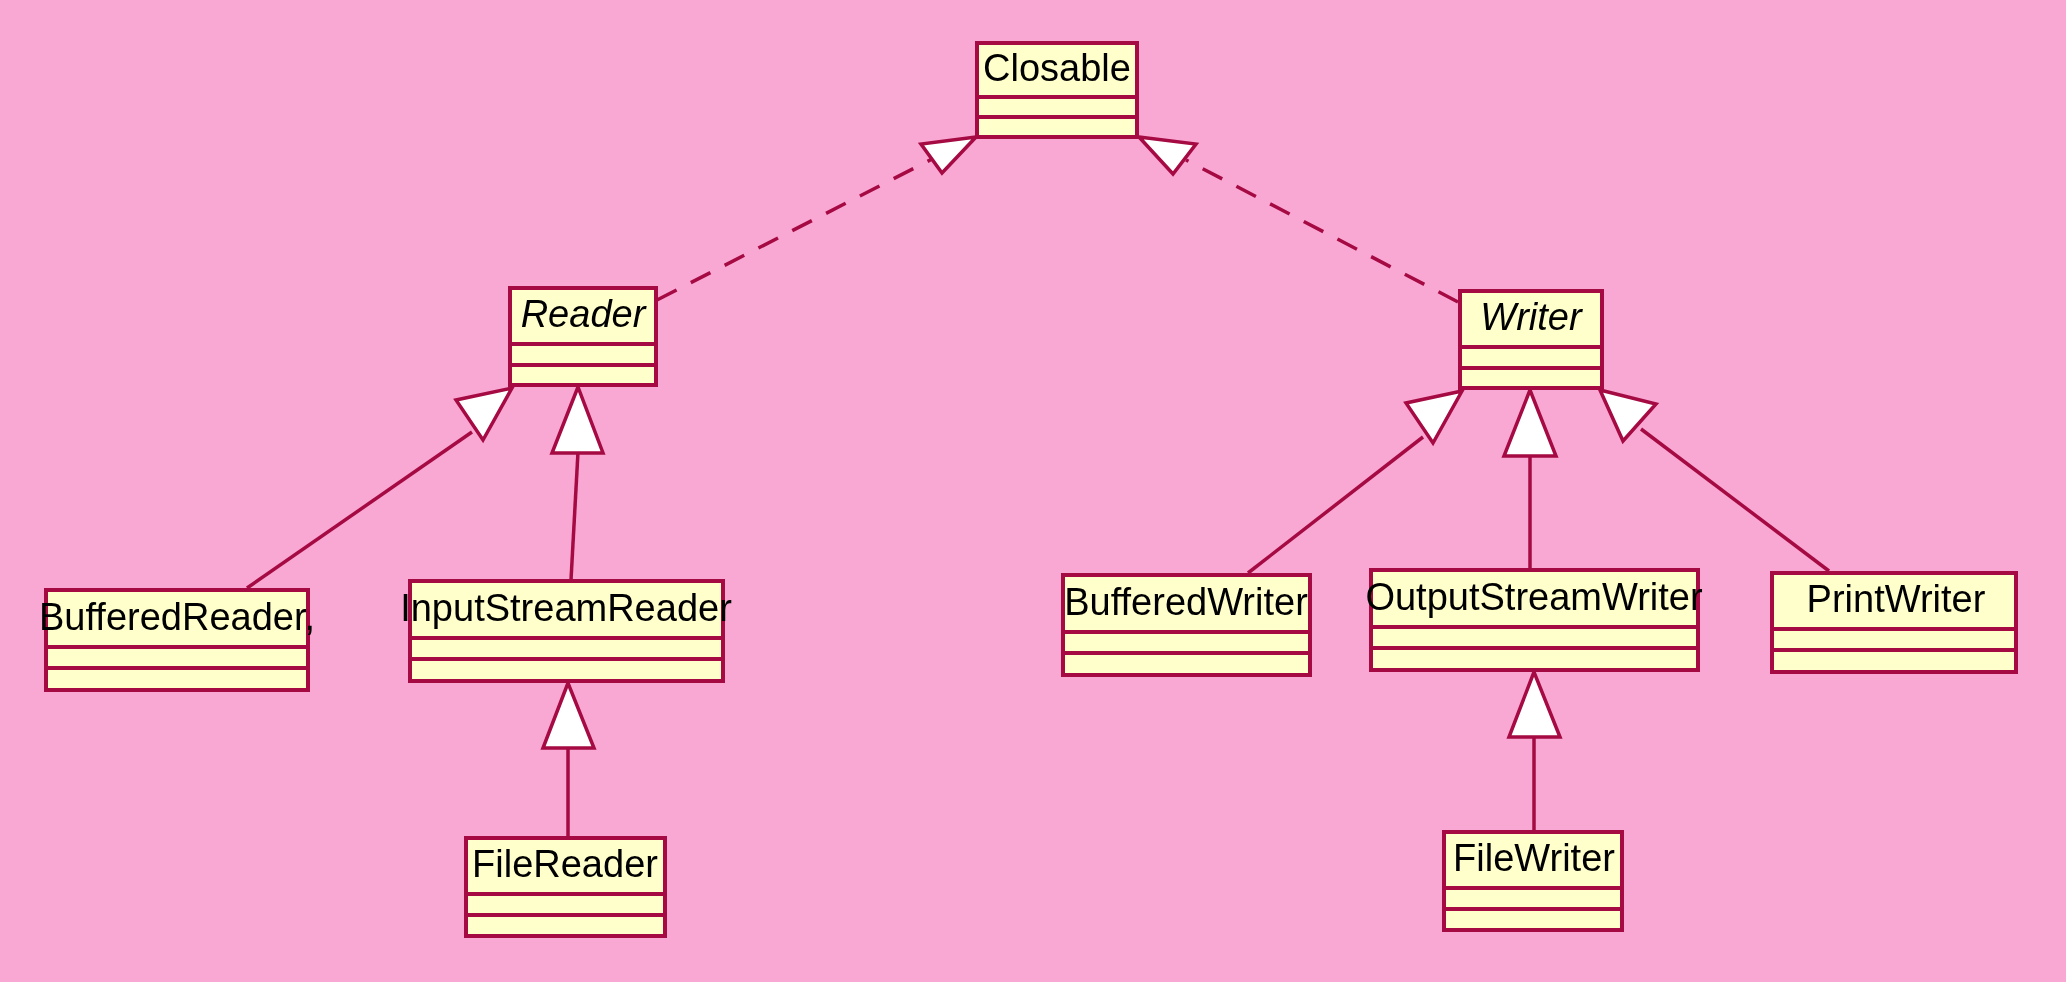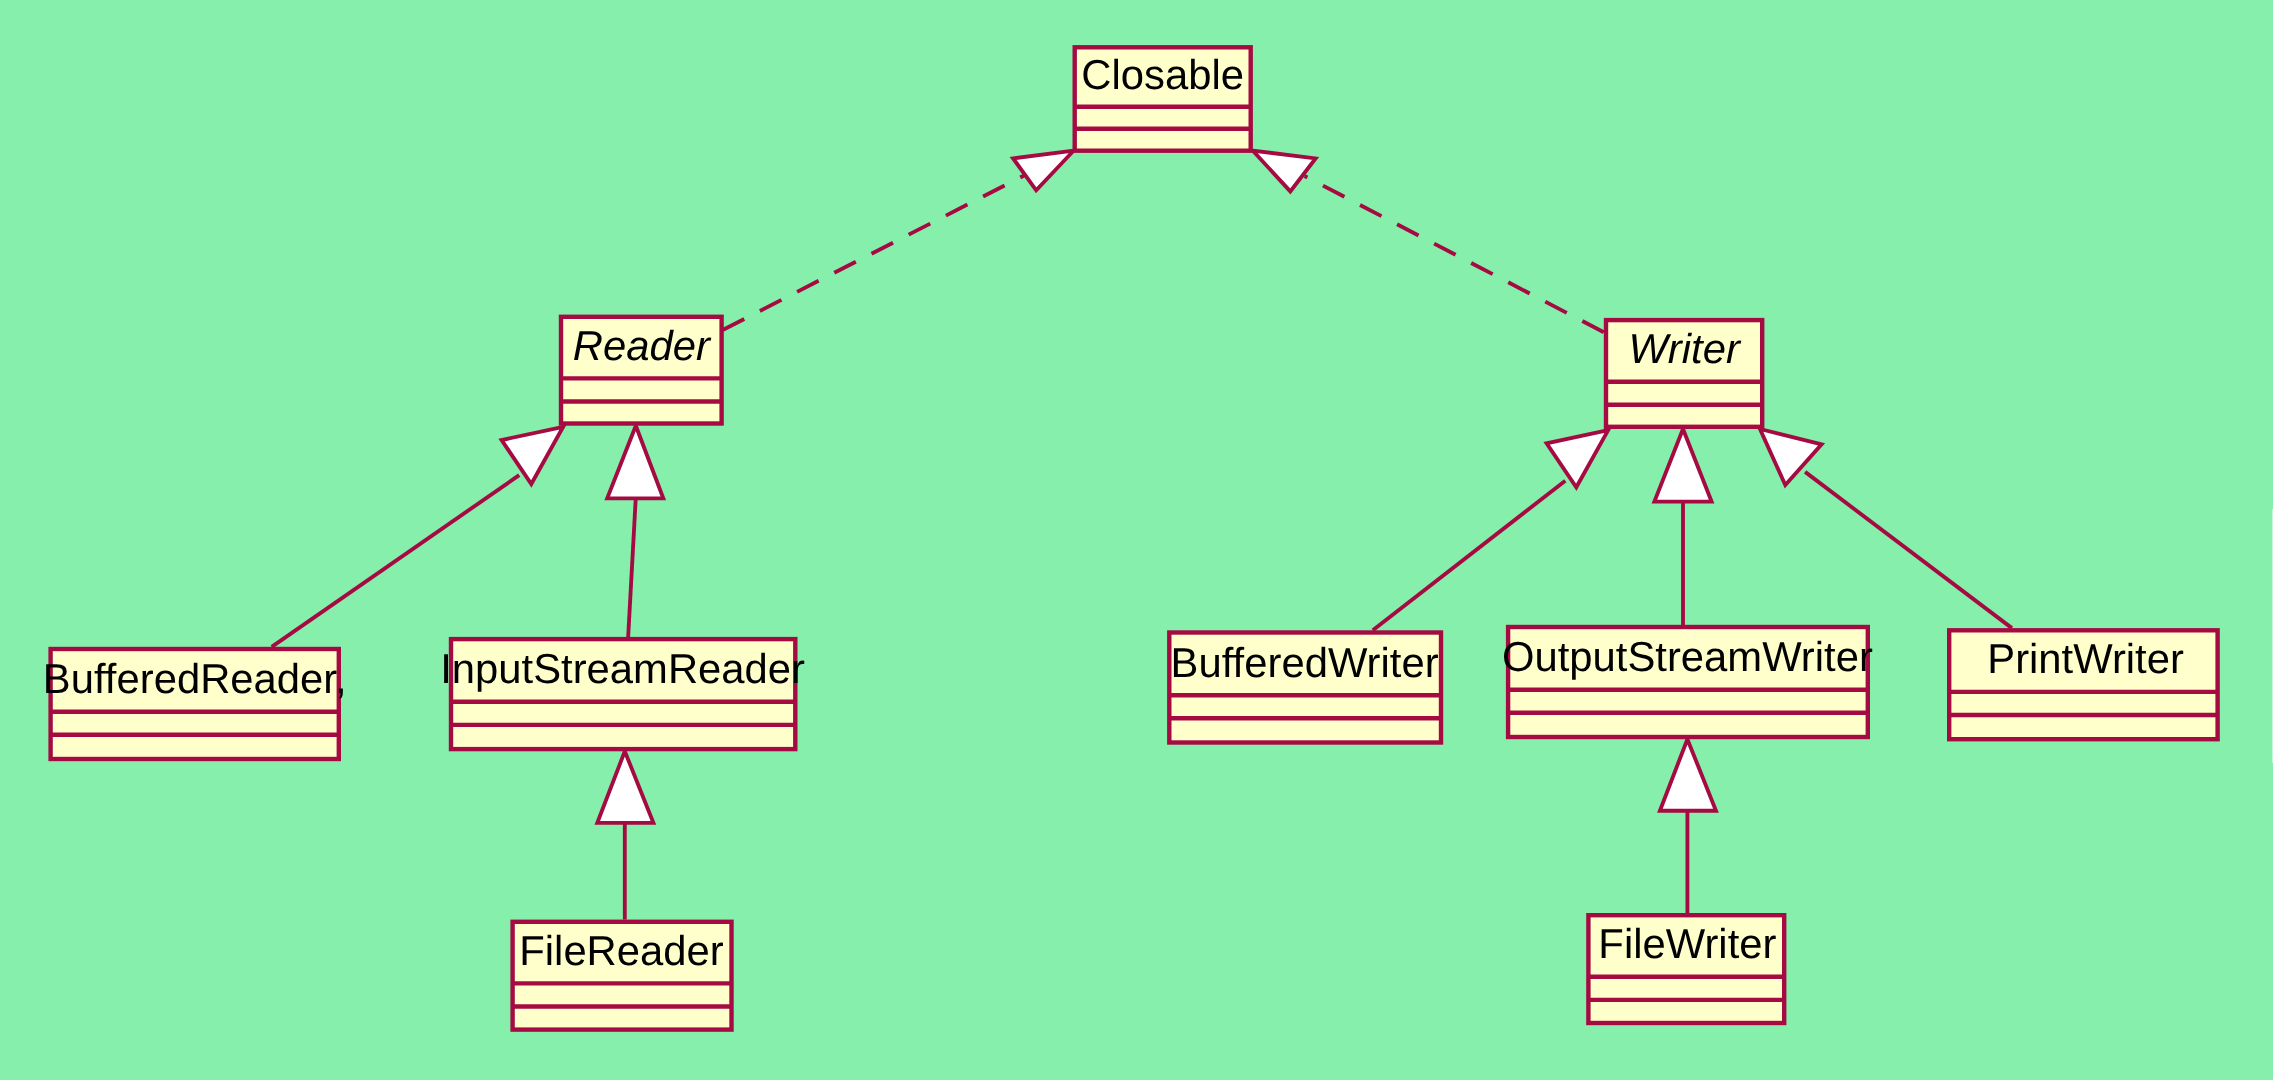--- a/index.html
+++ b/index.html
@@ -7,21 +7,21 @@
     padding: 0;
     background: #ffffff;
   }
   body {
     font-family: "Liberation Sans", sans-serif;
   }
   #diagram-root {
     position: relative;
     width: 2066px;
     height: 982px;
-    background: #86efac;
+    background: #f9a8d4;
     overflow: hidden;
     text-decoration: underline;
   }
   #uml-svg {
     position: absolute;
     left: 0;
     top: 0;
     width: 2066px;
     height: 982px;
     display: block;

